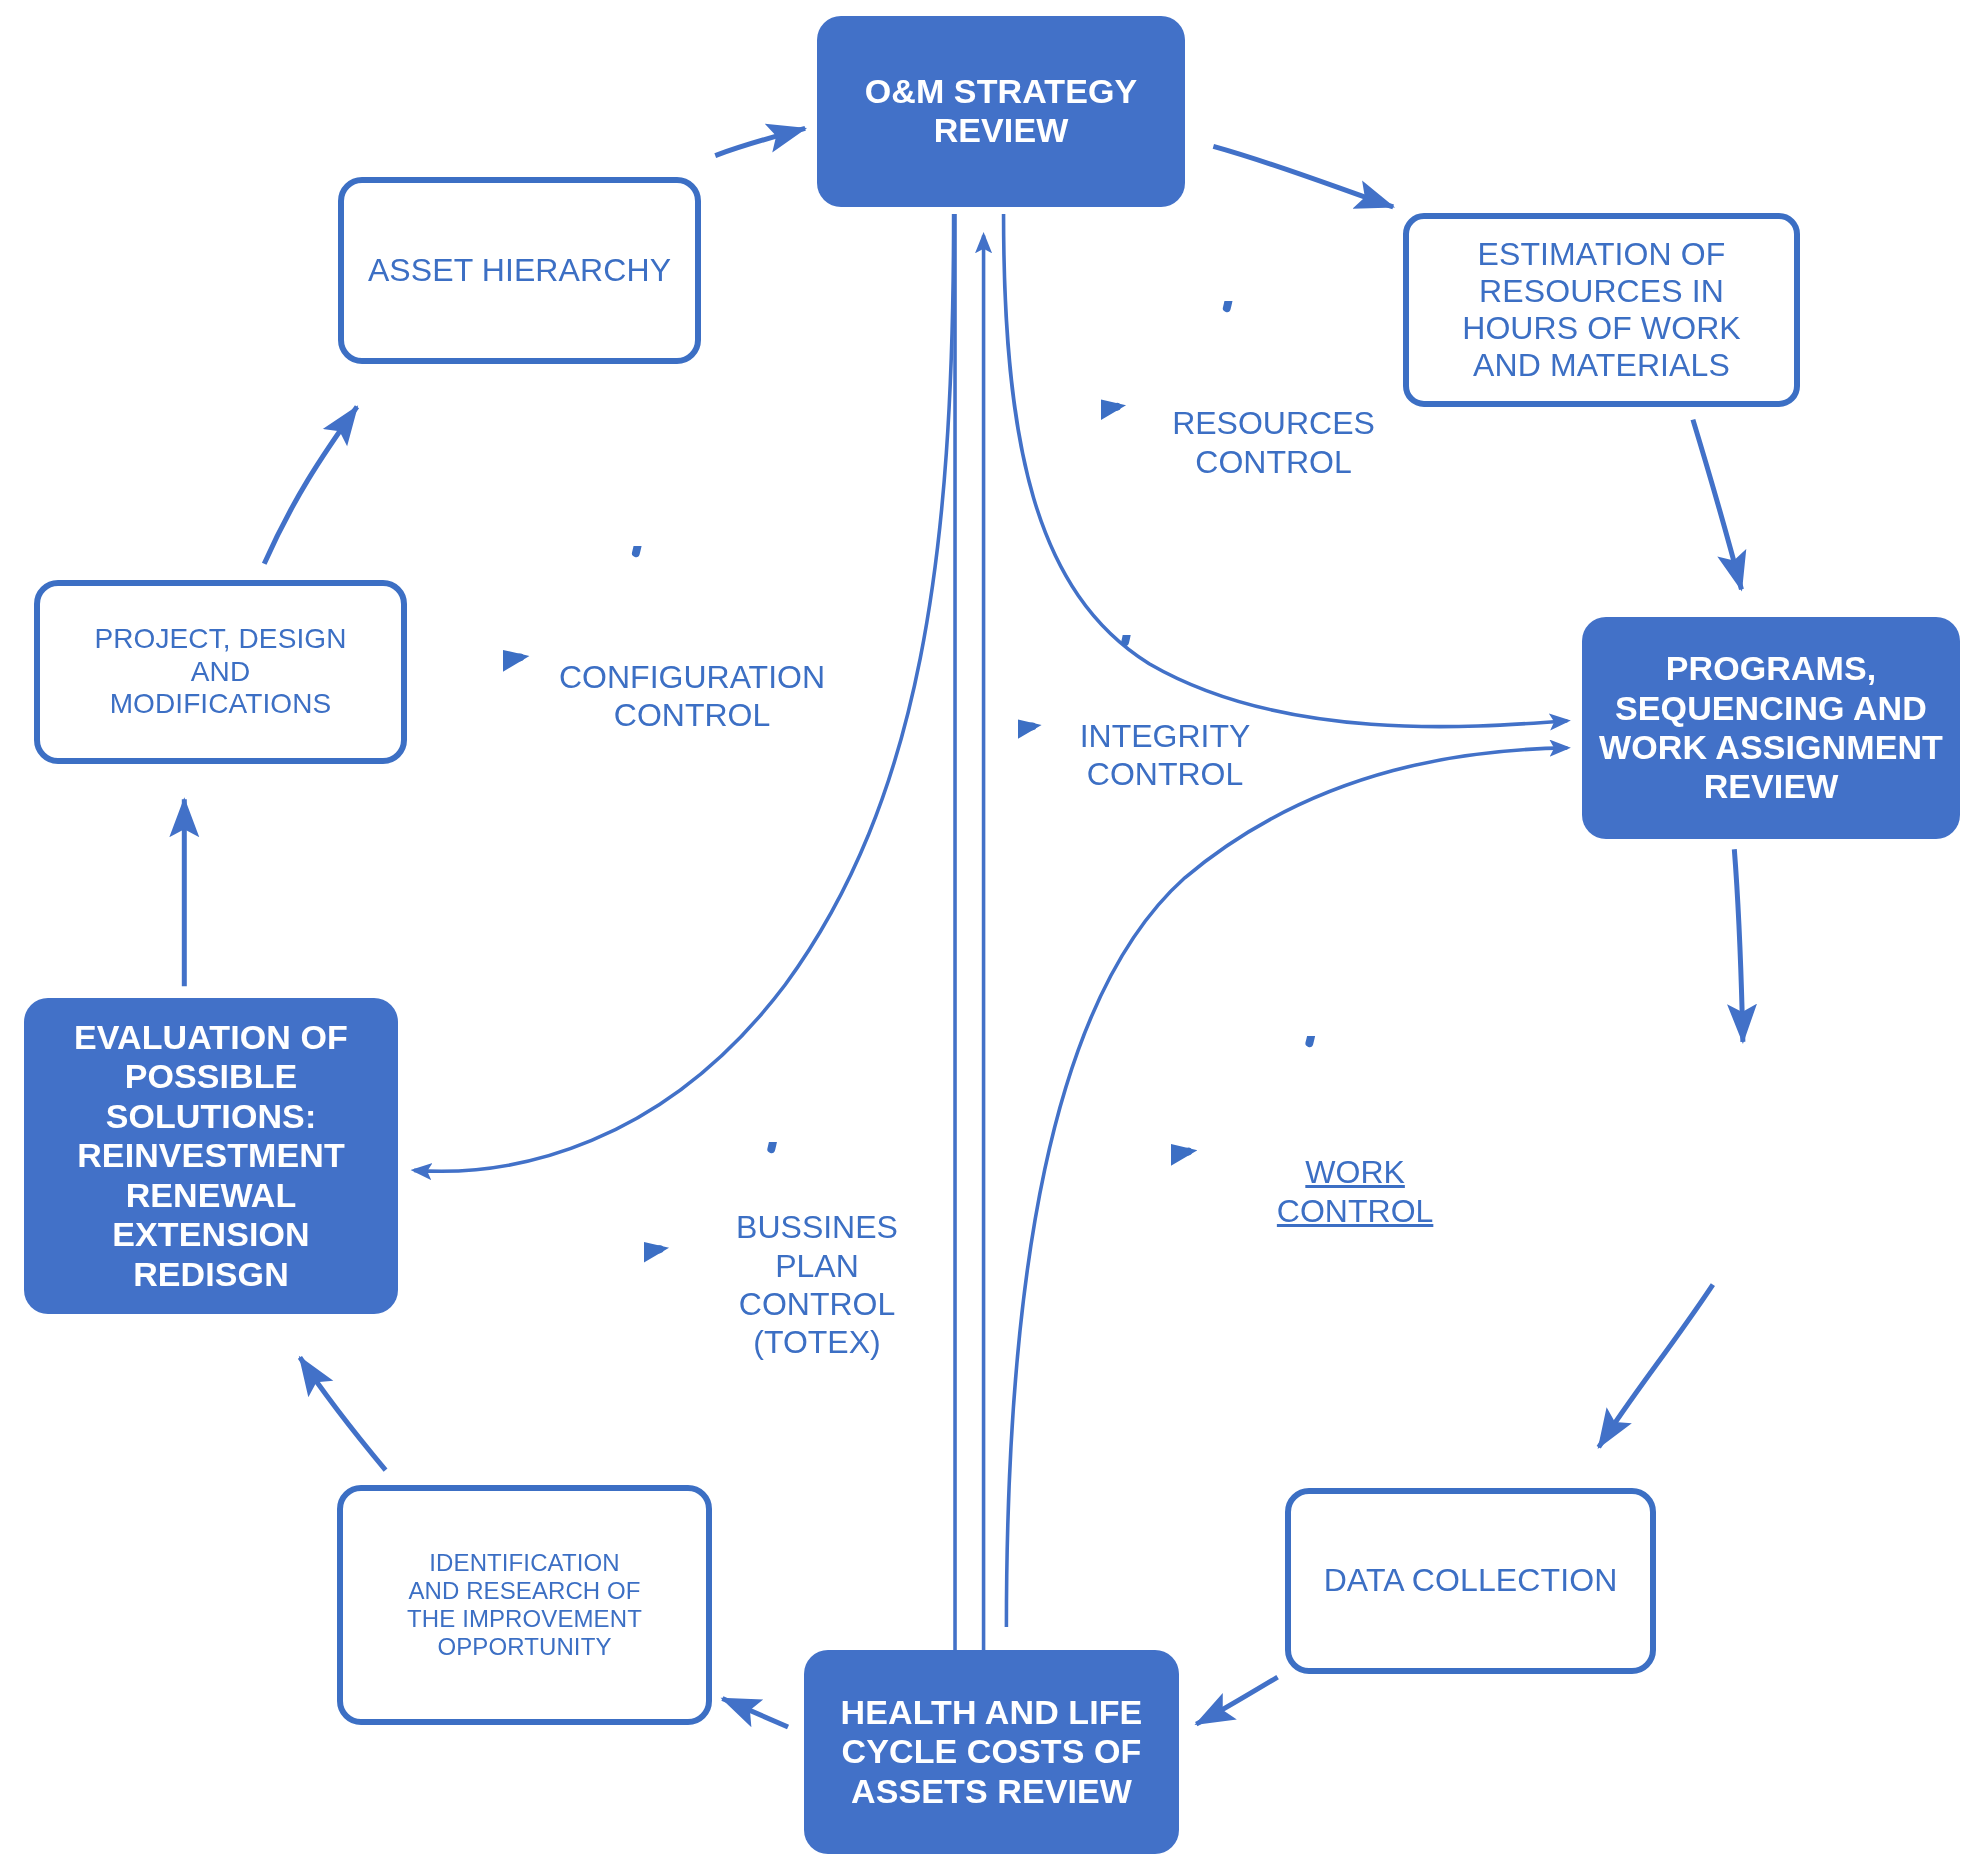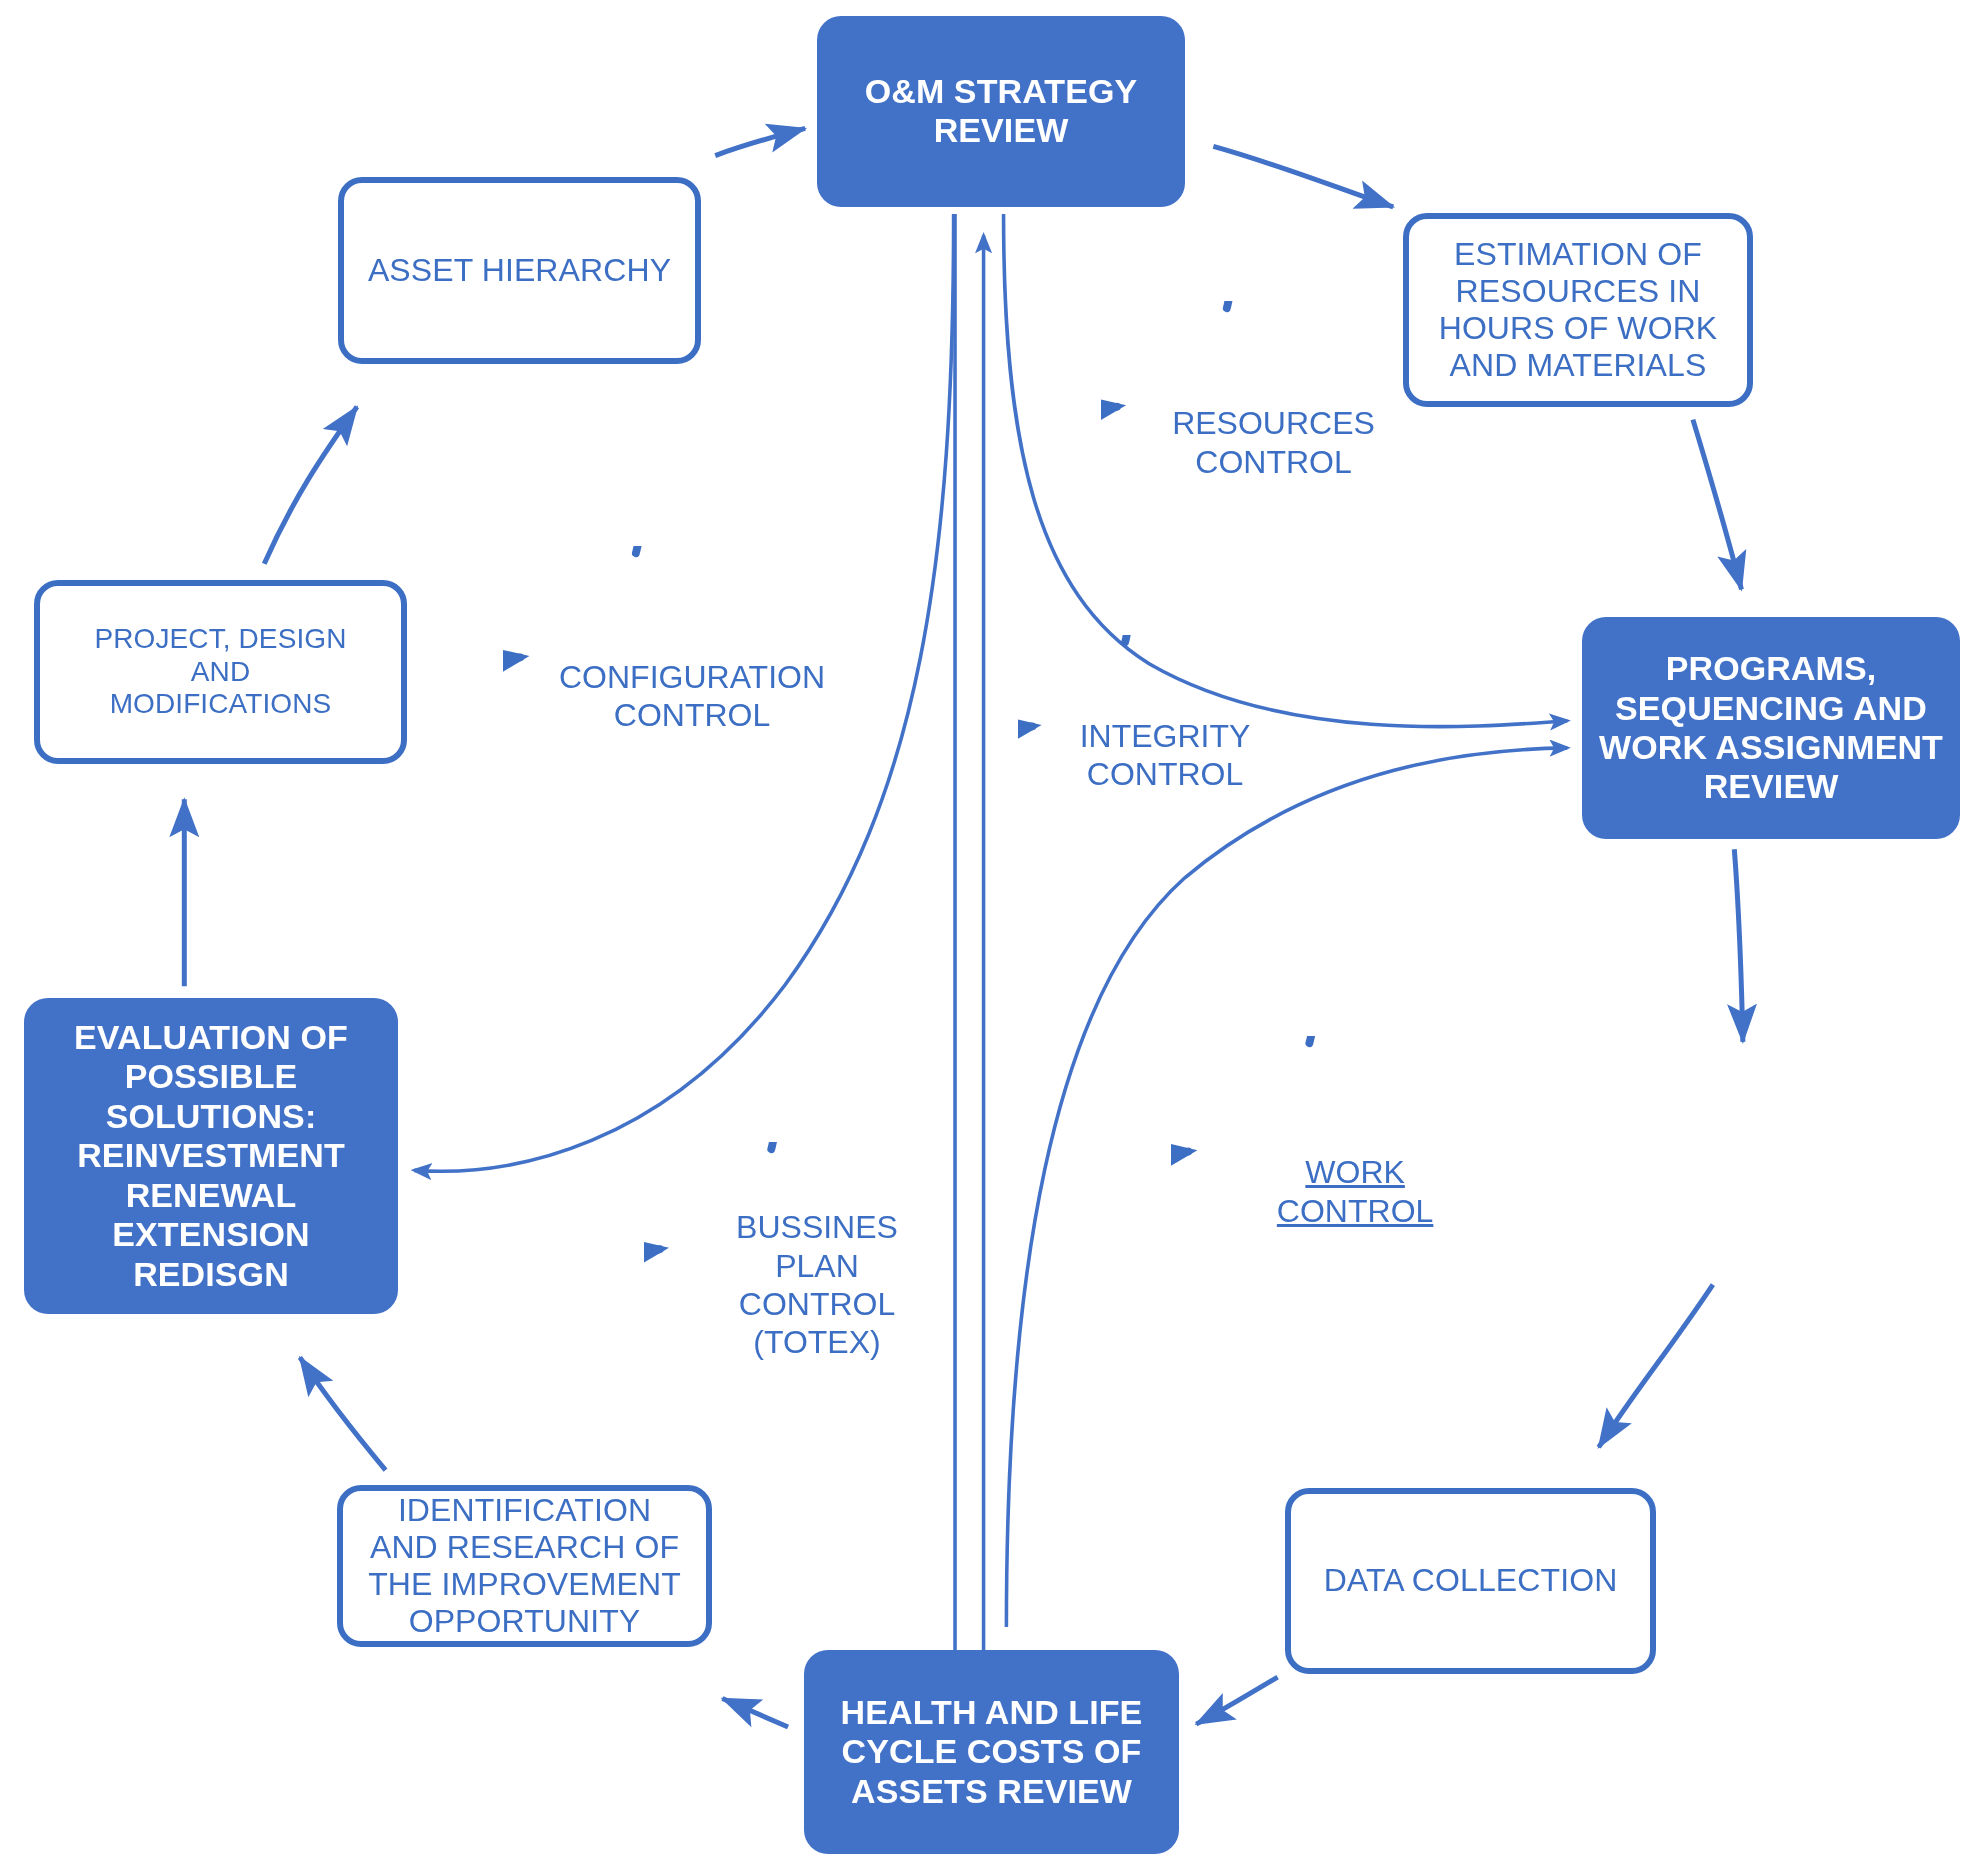--- a/index.html
+++ b/index.html
@@ -188,21 +188,21 @@
 
   <div class="node filled" style="left:817px; top:15.7px; width:368px; height:191px; font-size:34px;">
     <span class="label">O&amp;M STRATEGY
 REVIEW</span>
   </div>
 
   <div class="node outline" style="left:338px; top:177px; width:363px; height:187px; font-size:32px;">
     <span class="label">ASSET HIERARCHY</span>
   </div>
 
-  <div class="node outline" style="left:1403px; top:213px; width:350px; height:194px; font-size:32px;">
+  <div class="node outline" style="left:1403px; top:213px; width:397px; height:194px; font-size:32px;border-radius:21px;">
     <span class="label">ESTIMATION OF
 RESOURCES IN
 HOURS OF WORK
 AND MATERIALS</span>
   </div>
 
   <div class="node filled" style="left:1582px; top:617px; width:378px; height:222px; font-size:34px;">
     <span class="label">PROGRAMS,
 SEQUENCING AND
 WORK ASSIGNMENT
@@ -223,21 +223,21 @@
 REINVESTMENT
 RENEWAL
 EXTENSION
 REDISGN</span>
   </div>
 
   <div class="node outline" style="left:1285px; top:1488px; width:371px; height:186px; font-size:32px;">
     <span class="label">DATA COLLECTION</span>
   </div>
 
-  <div class="node outline" style="left:337px; top:1485px; width:375px; height:162px; font-size:32px;">
+  <div class="node outline" style="left:337px; top:1485px; width:375px; height:240px; font-size:24px;">
     <span class="label">IDENTIFICATION
 AND RESEARCH OF
 THE IMPROVEMENT
 OPPORTUNITY</span>
   </div>
 
   <div class="node filled" style="left:804px; top:1650px; width:375px; height:204px; font-size:34px;">
     <span class="label">HEALTH AND LIFE
 CYCLE COSTS OF
 ASSETS REVIEW</span>

